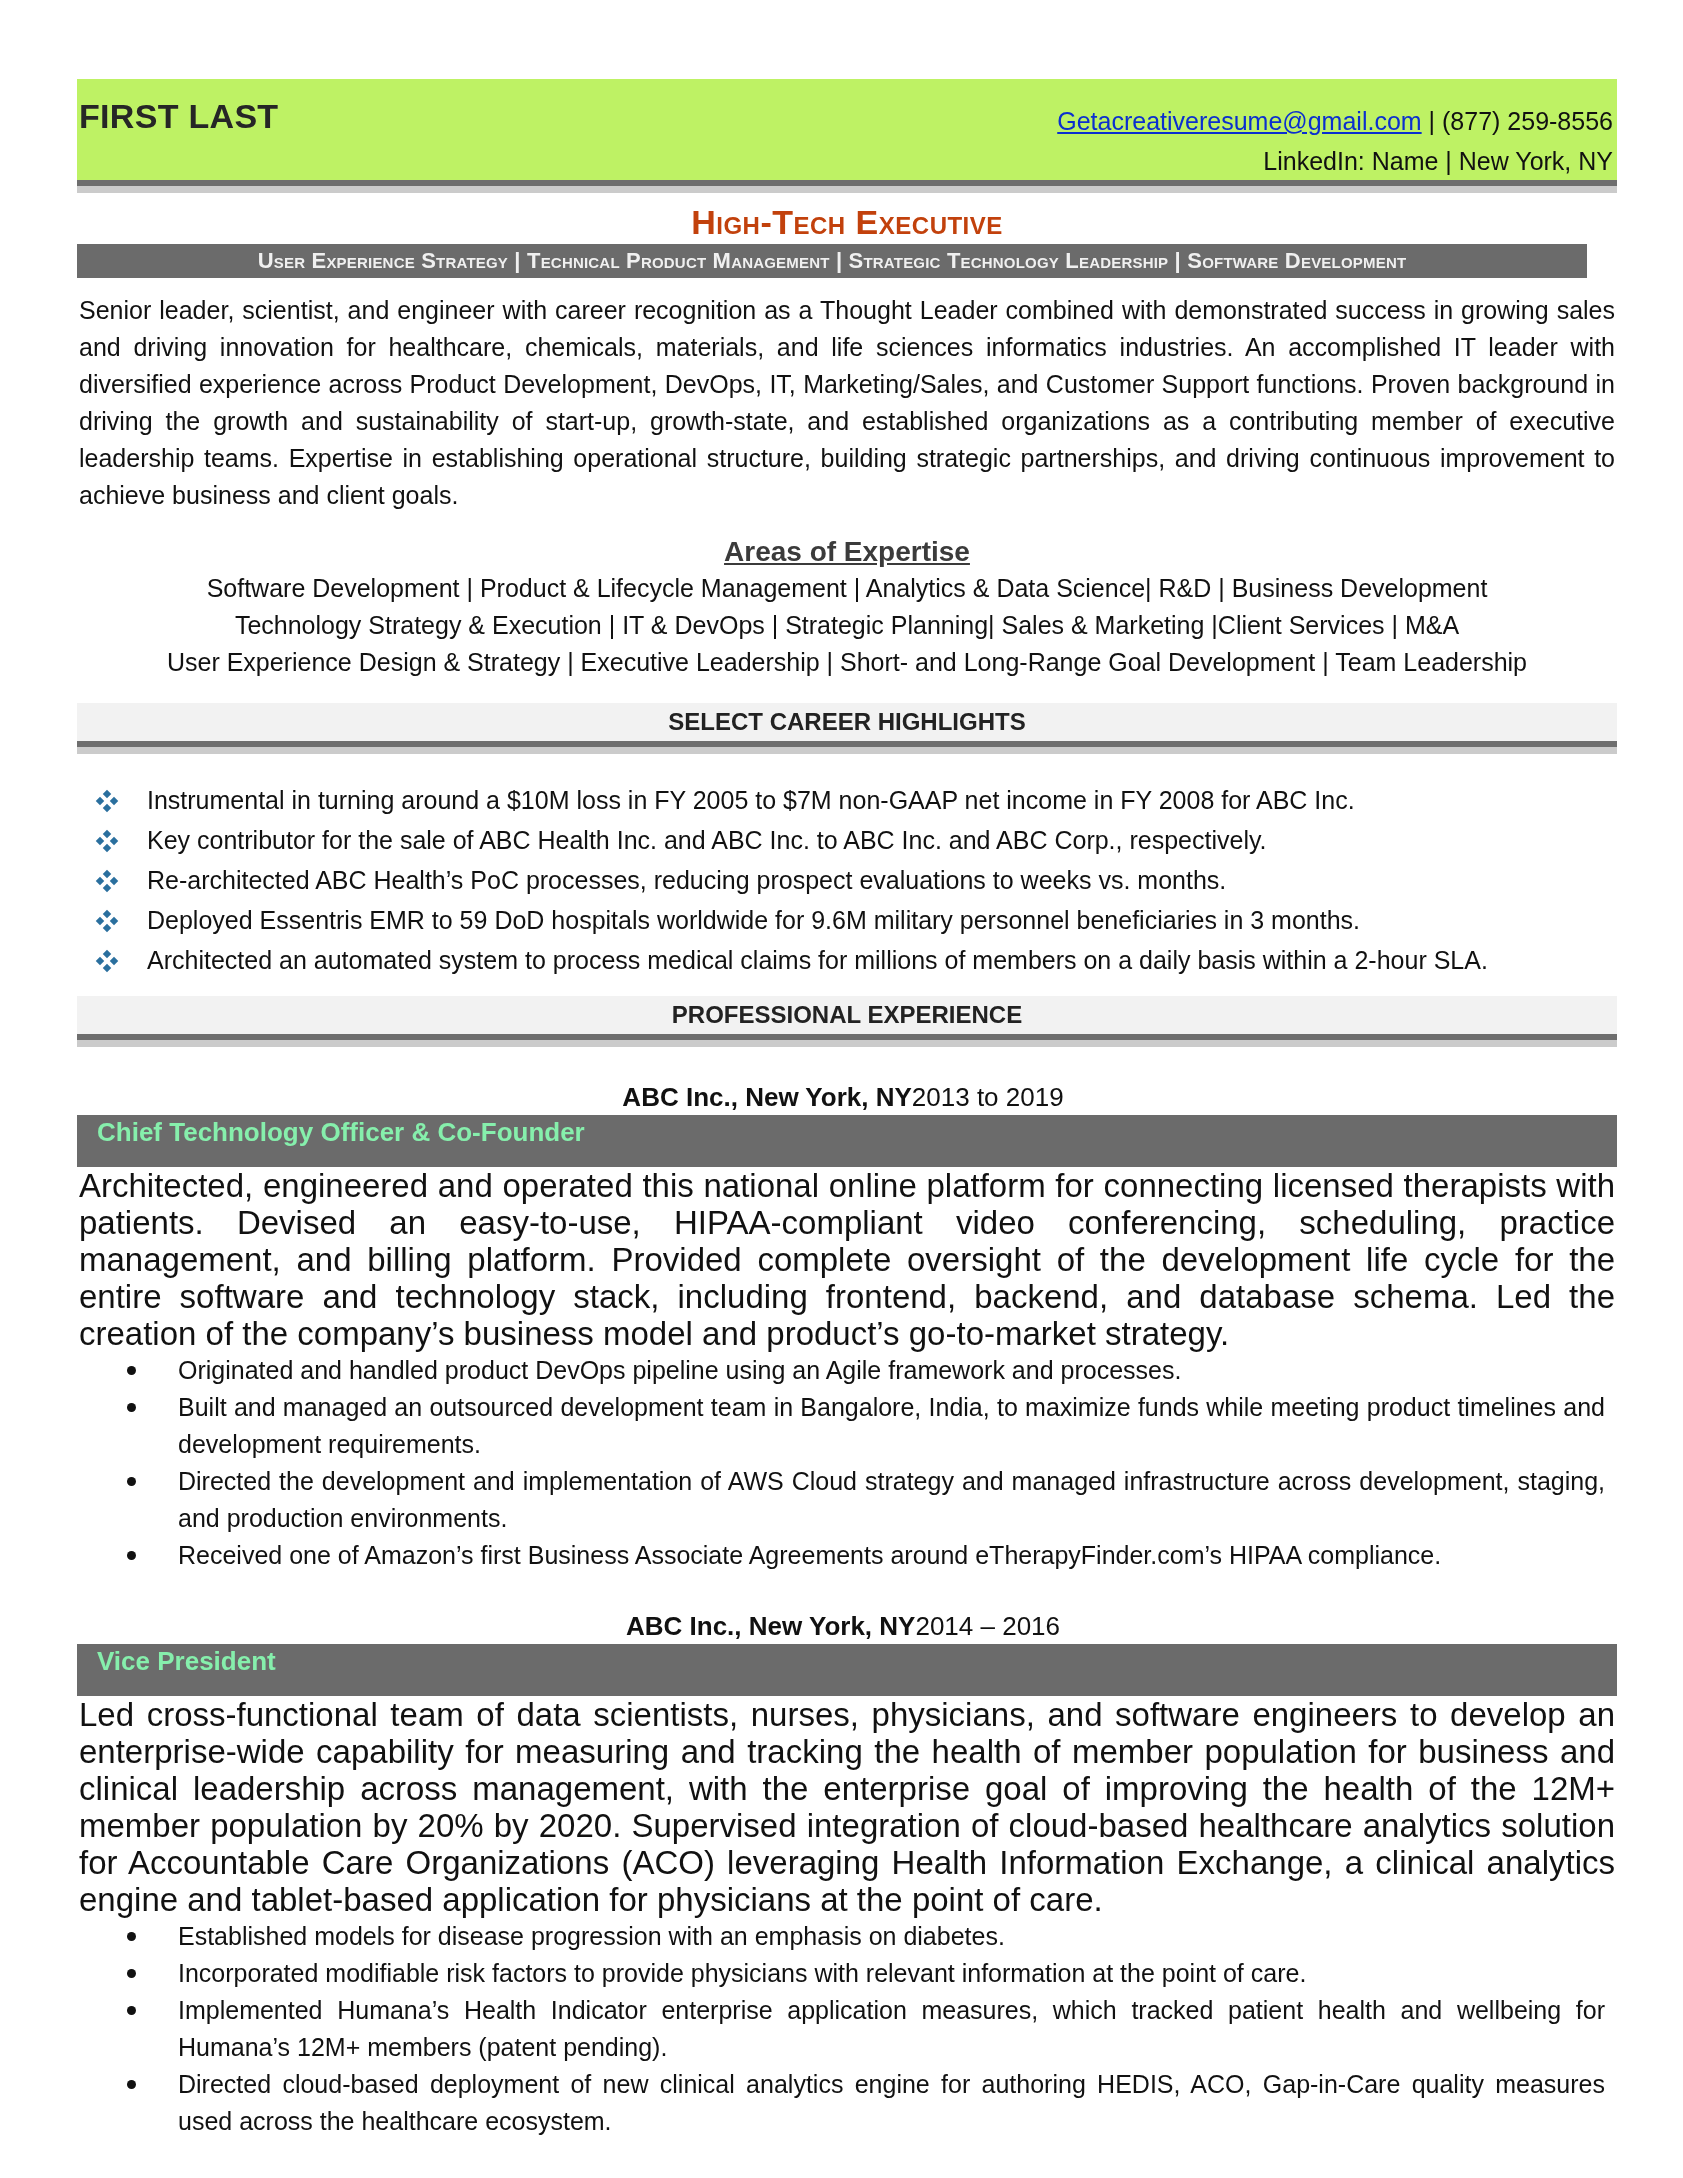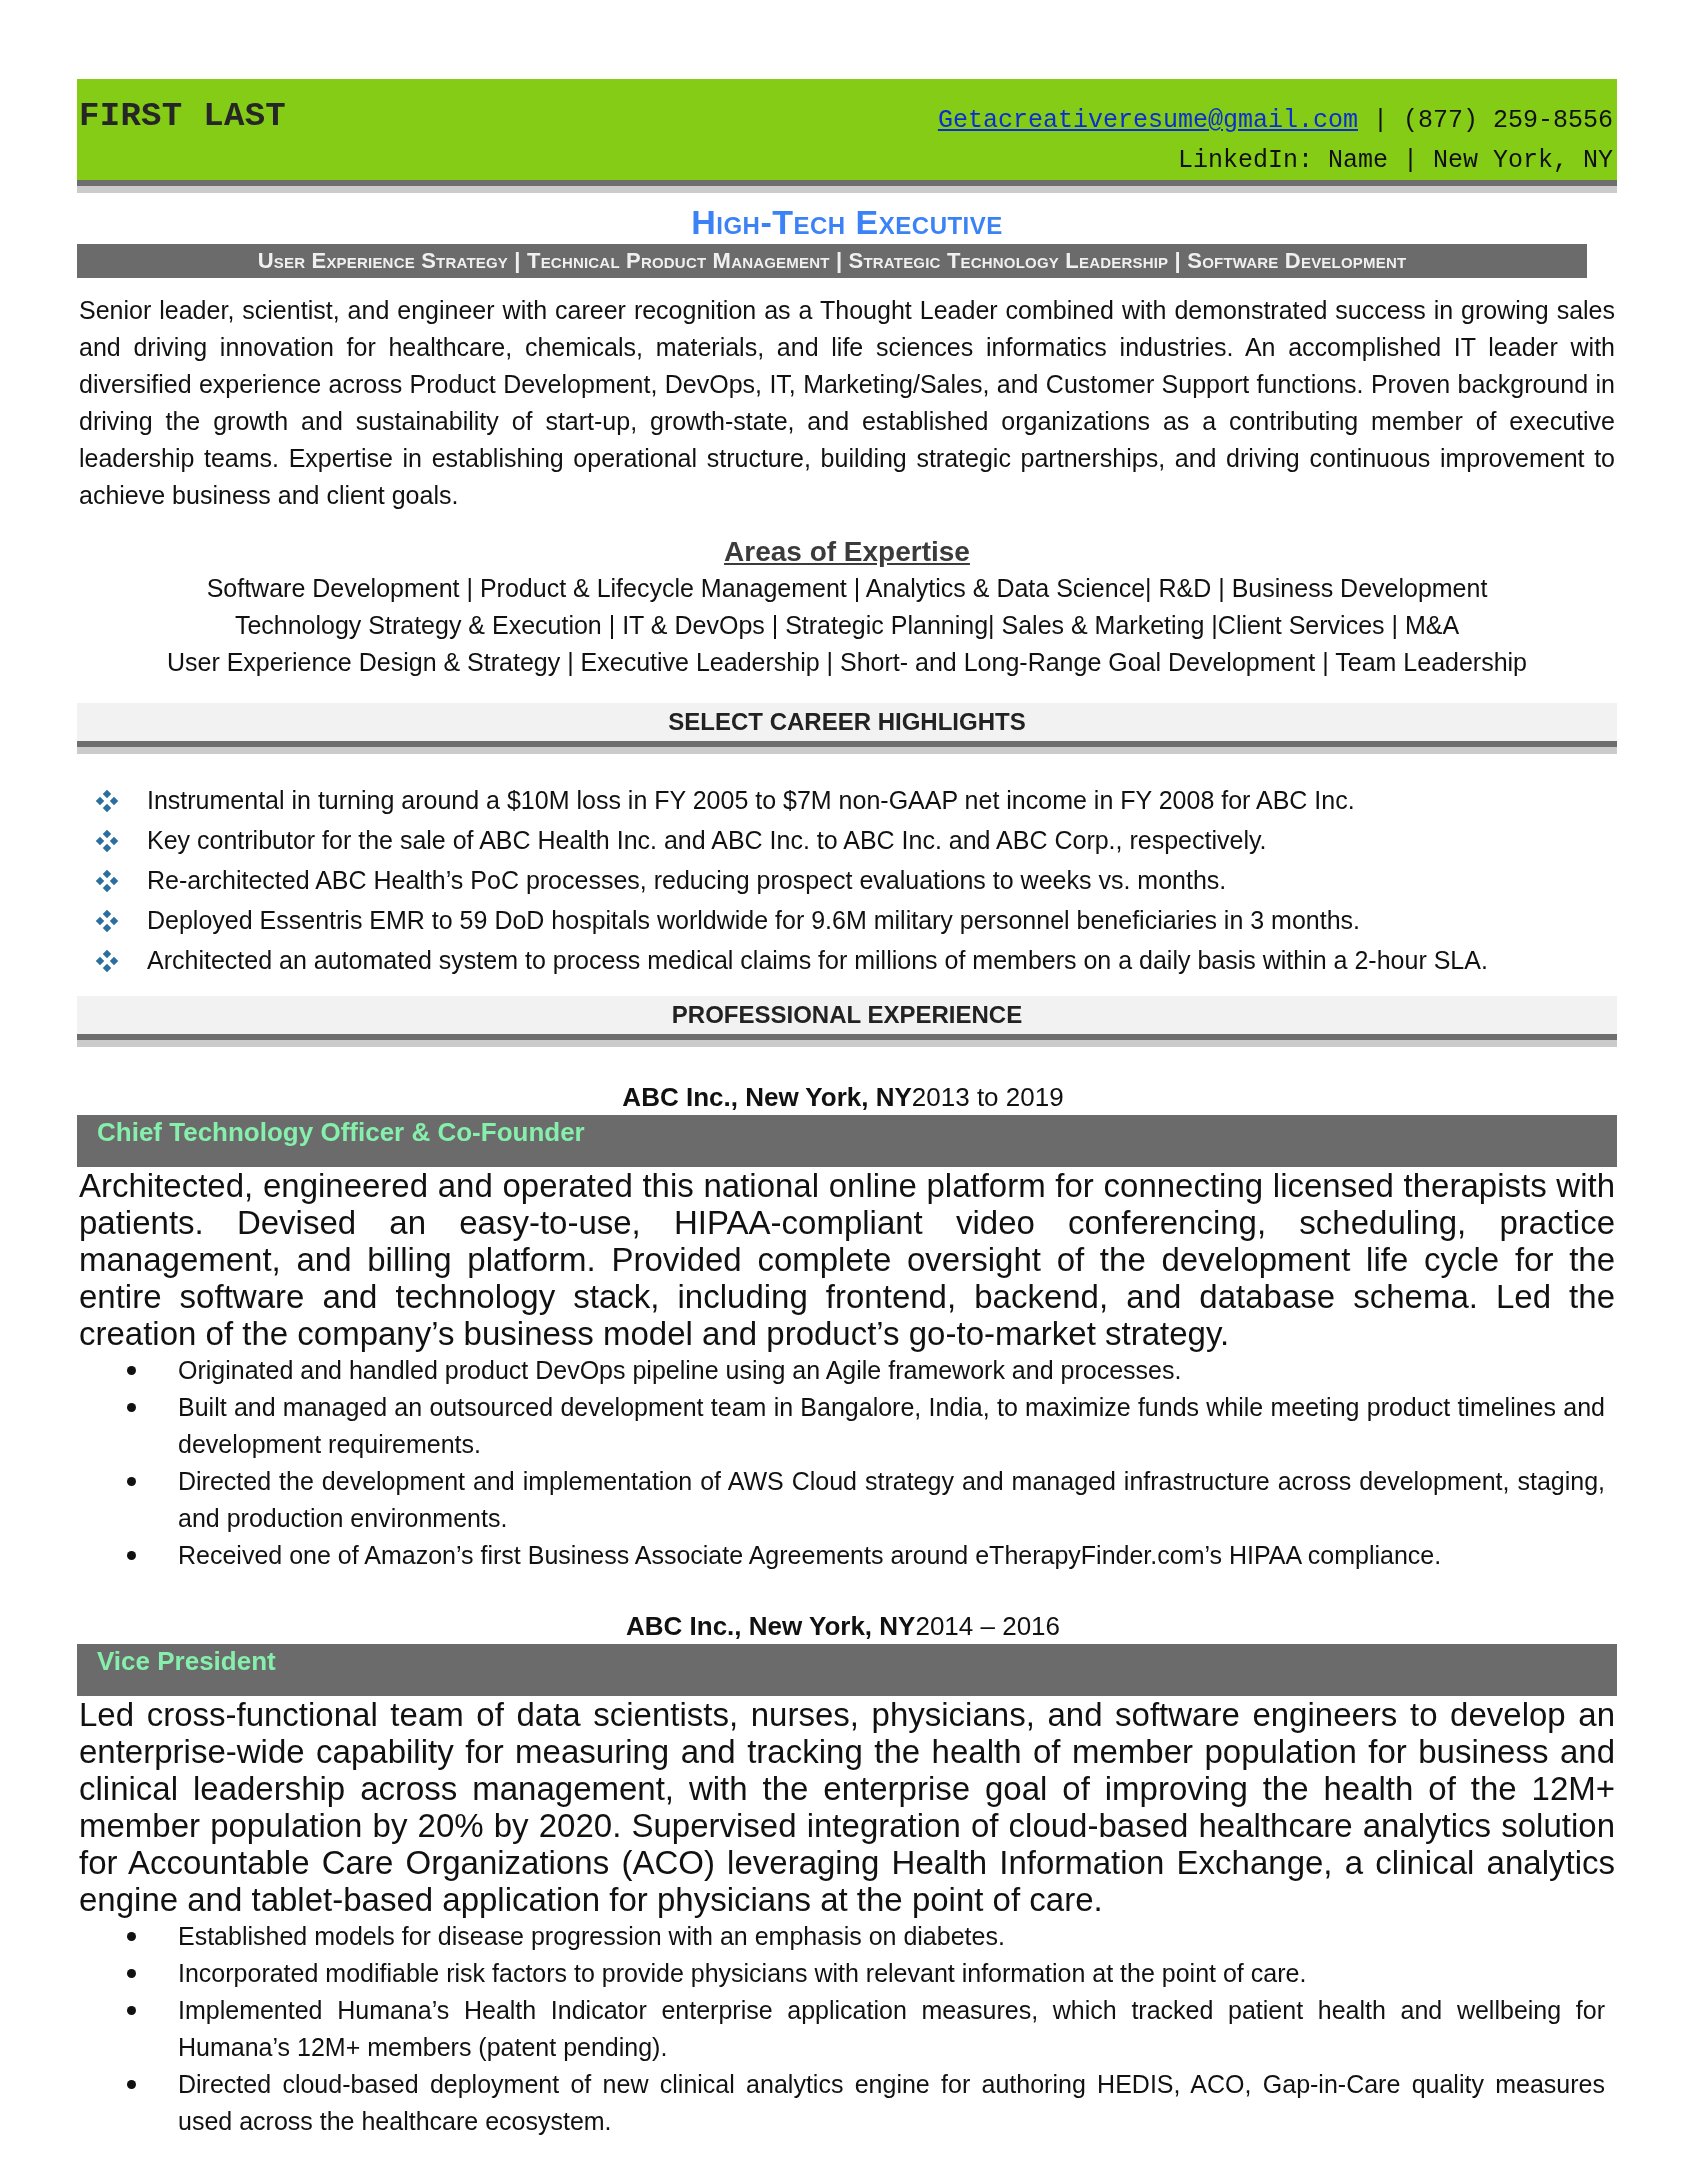--- a/index.html
+++ b/index.html
@@ -1,24 +1,24 @@
 <!DOCTYPE html>
 <html><head>
 <meta charset="utf-8">
 <style>
   html, body { margin: 0; padding: 0; background: #ffffff; }
   body { width: 1683px; height: 2178px; position: relative; font-family: "Liberation Sans", "DejaVu Sans", sans-serif; color: #111; }
   .page { position: absolute; left: 77px; top: 79px; width: 1540px; }
-  .header { background: #84cc16; height: 101px; position: relative; font-family: Liberation Mono, monospace; }
+  .header { background: #bef264; height: 101px; position: relative; }
   .name { position: absolute; left: 2px; top: 18px; font-size: 34px; font-weight: bold; color: #262626; letter-spacing: 0.3px; }
   .contact { position: absolute; right: 4px; top: 22px; text-align: right; font-size: 25px; line-height: 40px; color: #111; }
   .contact a { color: #0b2fcf; text-decoration: underline; }
   .rule { height: 6px; background: #6e6e6e; }
   .rule2 { height: 7px; background: #cbcbcb; }
-  .title { text-align: center; margin-top: 10px; font-size: 34px; font-weight: bold; color: #3b82f6; font-variant: small-caps; letter-spacing: 0.5px; }
+  .title { text-align: center; margin-top: 10px; font-size: 34px; font-weight: bold; color: #c2410c; font-variant: small-caps; letter-spacing: 0.5px; }
   .tagline { background: #6b6b6b; color: #f0f0f0; text-align: center; font-weight: bold; font-size: 22px; font-variant: small-caps; height: 34px; line-height: 34px; margin: 2px 30px 0 0; letter-spacing: 0.2px; }
   .summary { font-size: 25px; line-height: 37px; text-align: justify; margin-top: 14px; padding: 0 2px; }
   .aoe-title { text-align: center; font-size: 28px; font-weight: bold; color: #3b3b3b; text-decoration: underline; margin-top: 20px; line-height: 36px; }
   .aoe-line { text-align: center; font-size: 25px; line-height: 37px; }
   .sec-head { margin-top: 22px; }
   .sec-head .bar { background: #f2f2f2; height: 38px; line-height: 38px; text-align: center; font-weight: bold; font-size: 24px; color: #222; }
   .highlights { list-style: none; padding: 0; margin: 26px 0 0 20px; }
   .highlights li { position: relative; padding-left: 50px; font-size: 25px; line-height: 40px; white-space: nowrap; }
   .diamond { position: absolute; left: 0; top: 11px; width: 20px; height: 20px; }
   .diamond i { position: absolute; width: 6px; height: 6px; background: #2a6f9e; transform: rotate(45deg); }

